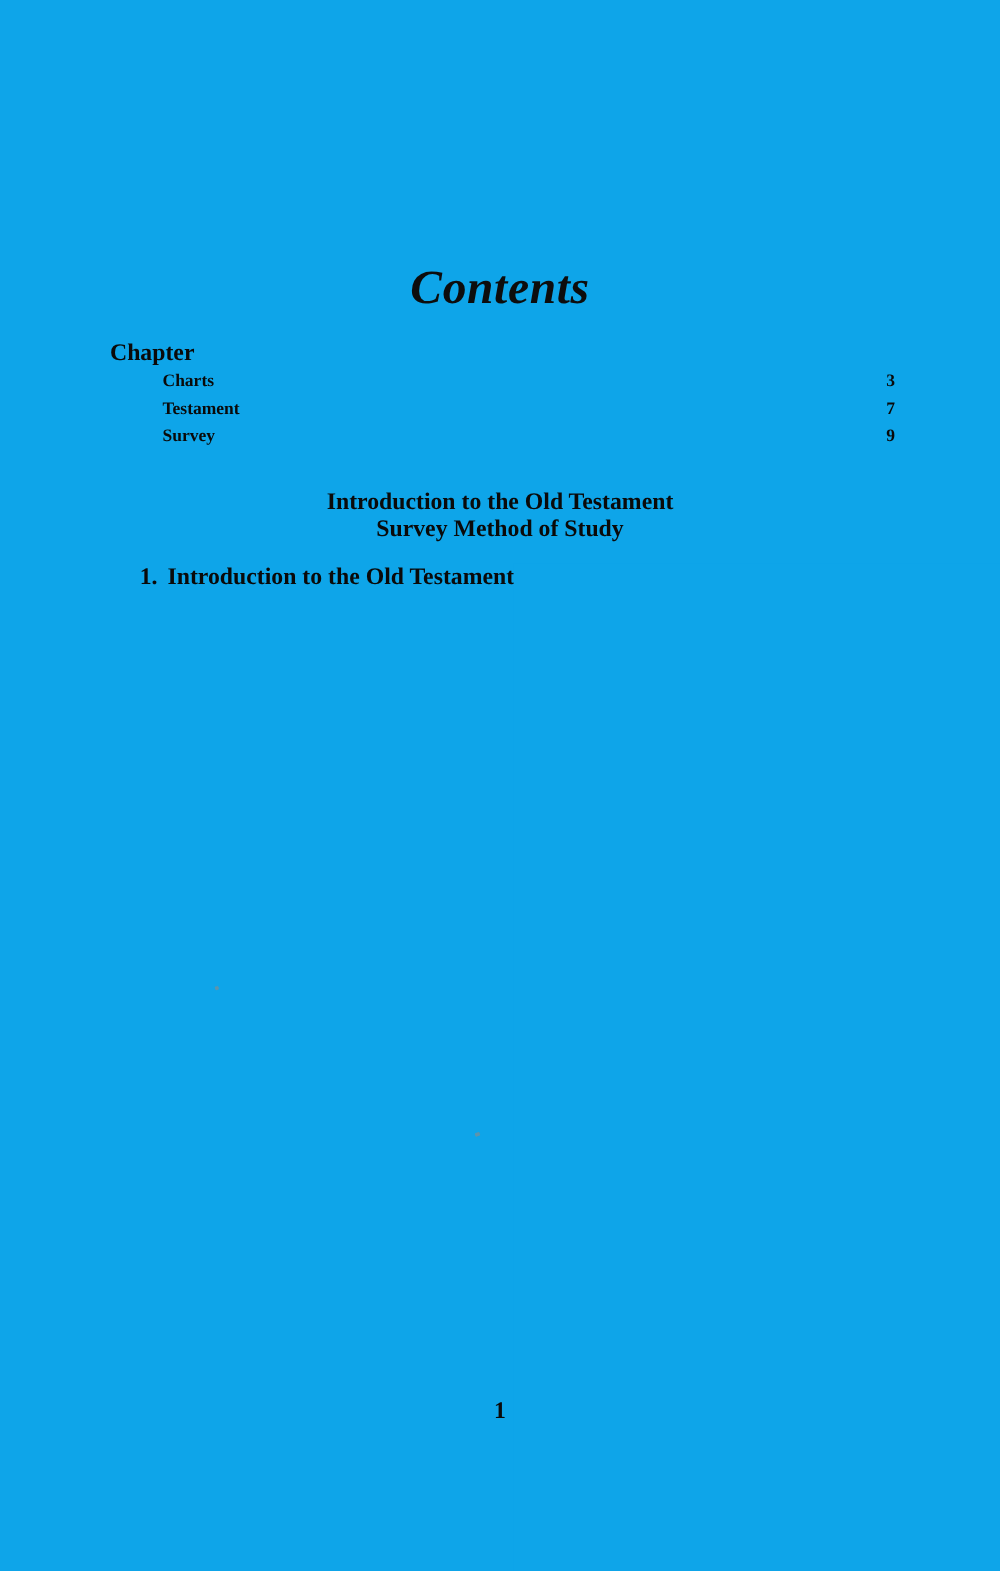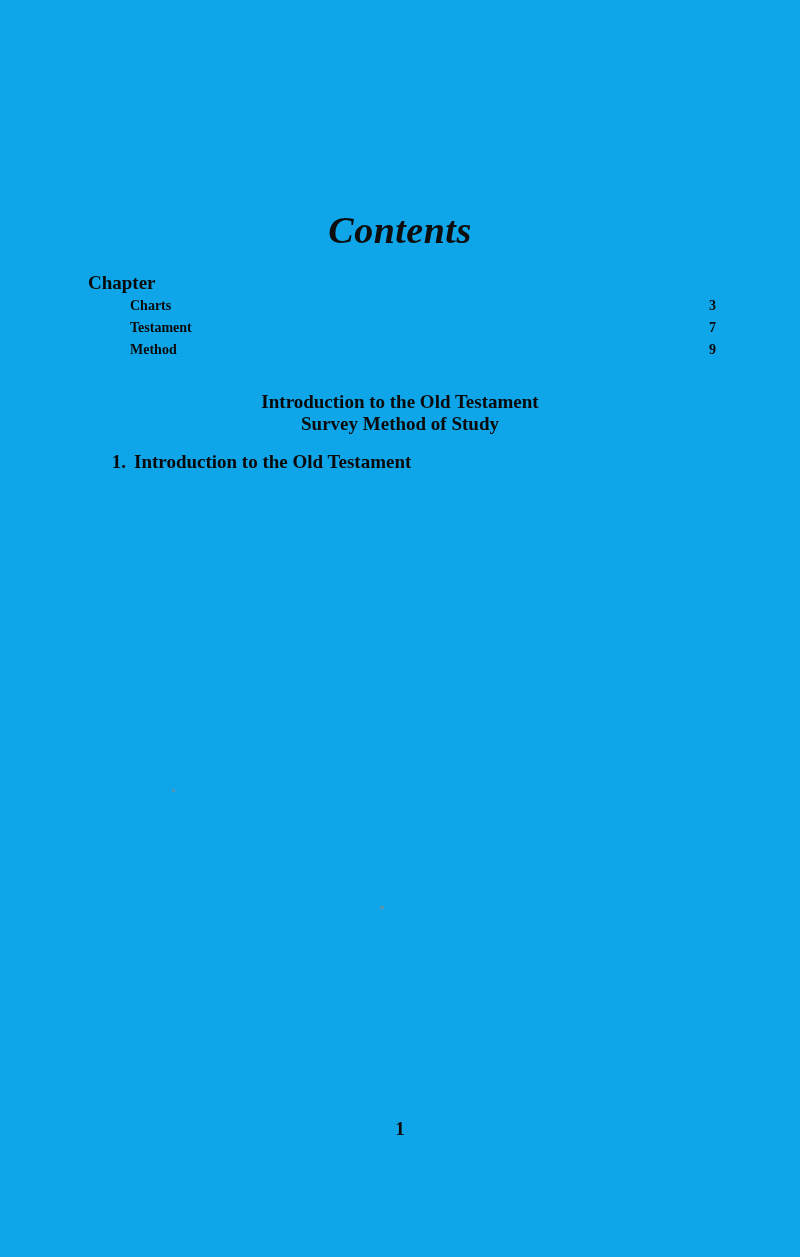--- a/index.html
+++ b/index.html
@@ -154,21 +154,21 @@
           <span class="fm-label">Charts</span>
           <span class="fm-spacer"></span>
           <span class="fm-page">3</span>
         </div>
         <div class="fm-row">
           <span class="fm-label">Testament</span>
           <span class="fm-spacer"></span>
           <span class="fm-page">7</span>
         </div>
         <div class="fm-row">
-          <span class="fm-label">Method</span>
+          <span class="fm-label">Survey</span>
           <span class="fm-spacer"></span>
           <span class="fm-page">9</span>
         </div>
       </div>
 
       <div class="gap-lg"></div>
 
       <div class="section-head">
         <div>Introduction to the Old Testament</div>
         <div>Survey Method of Study</div>

